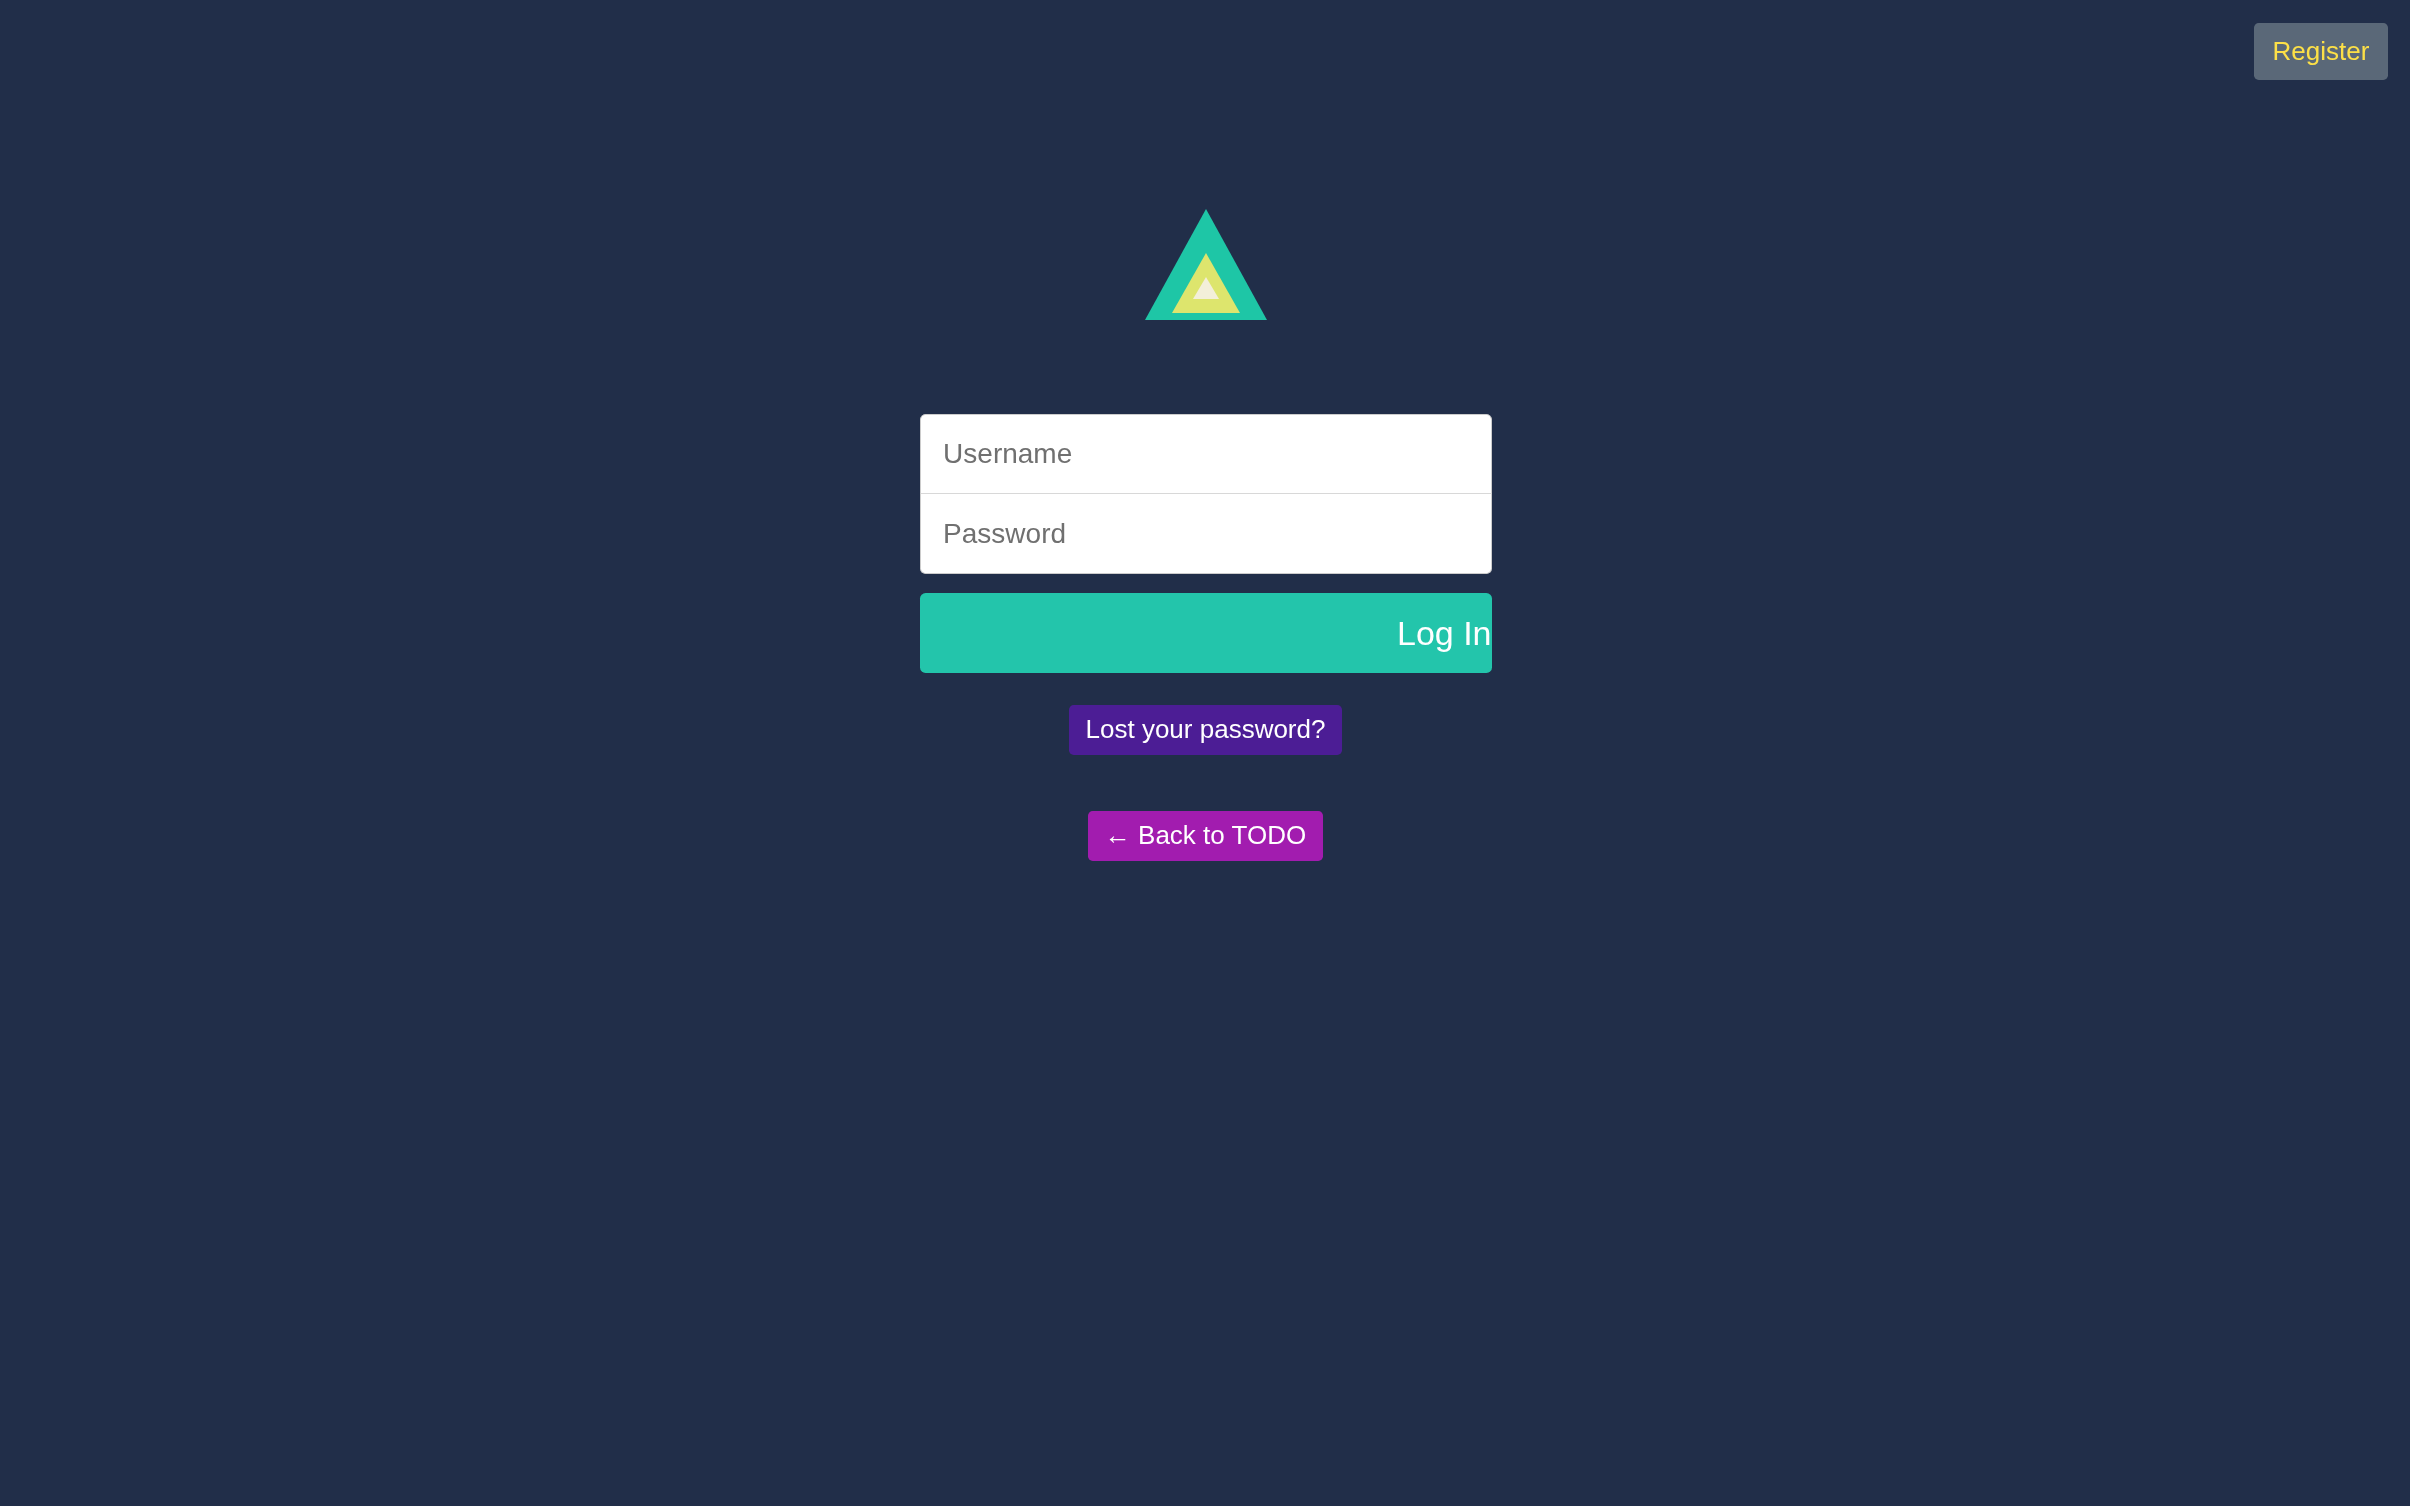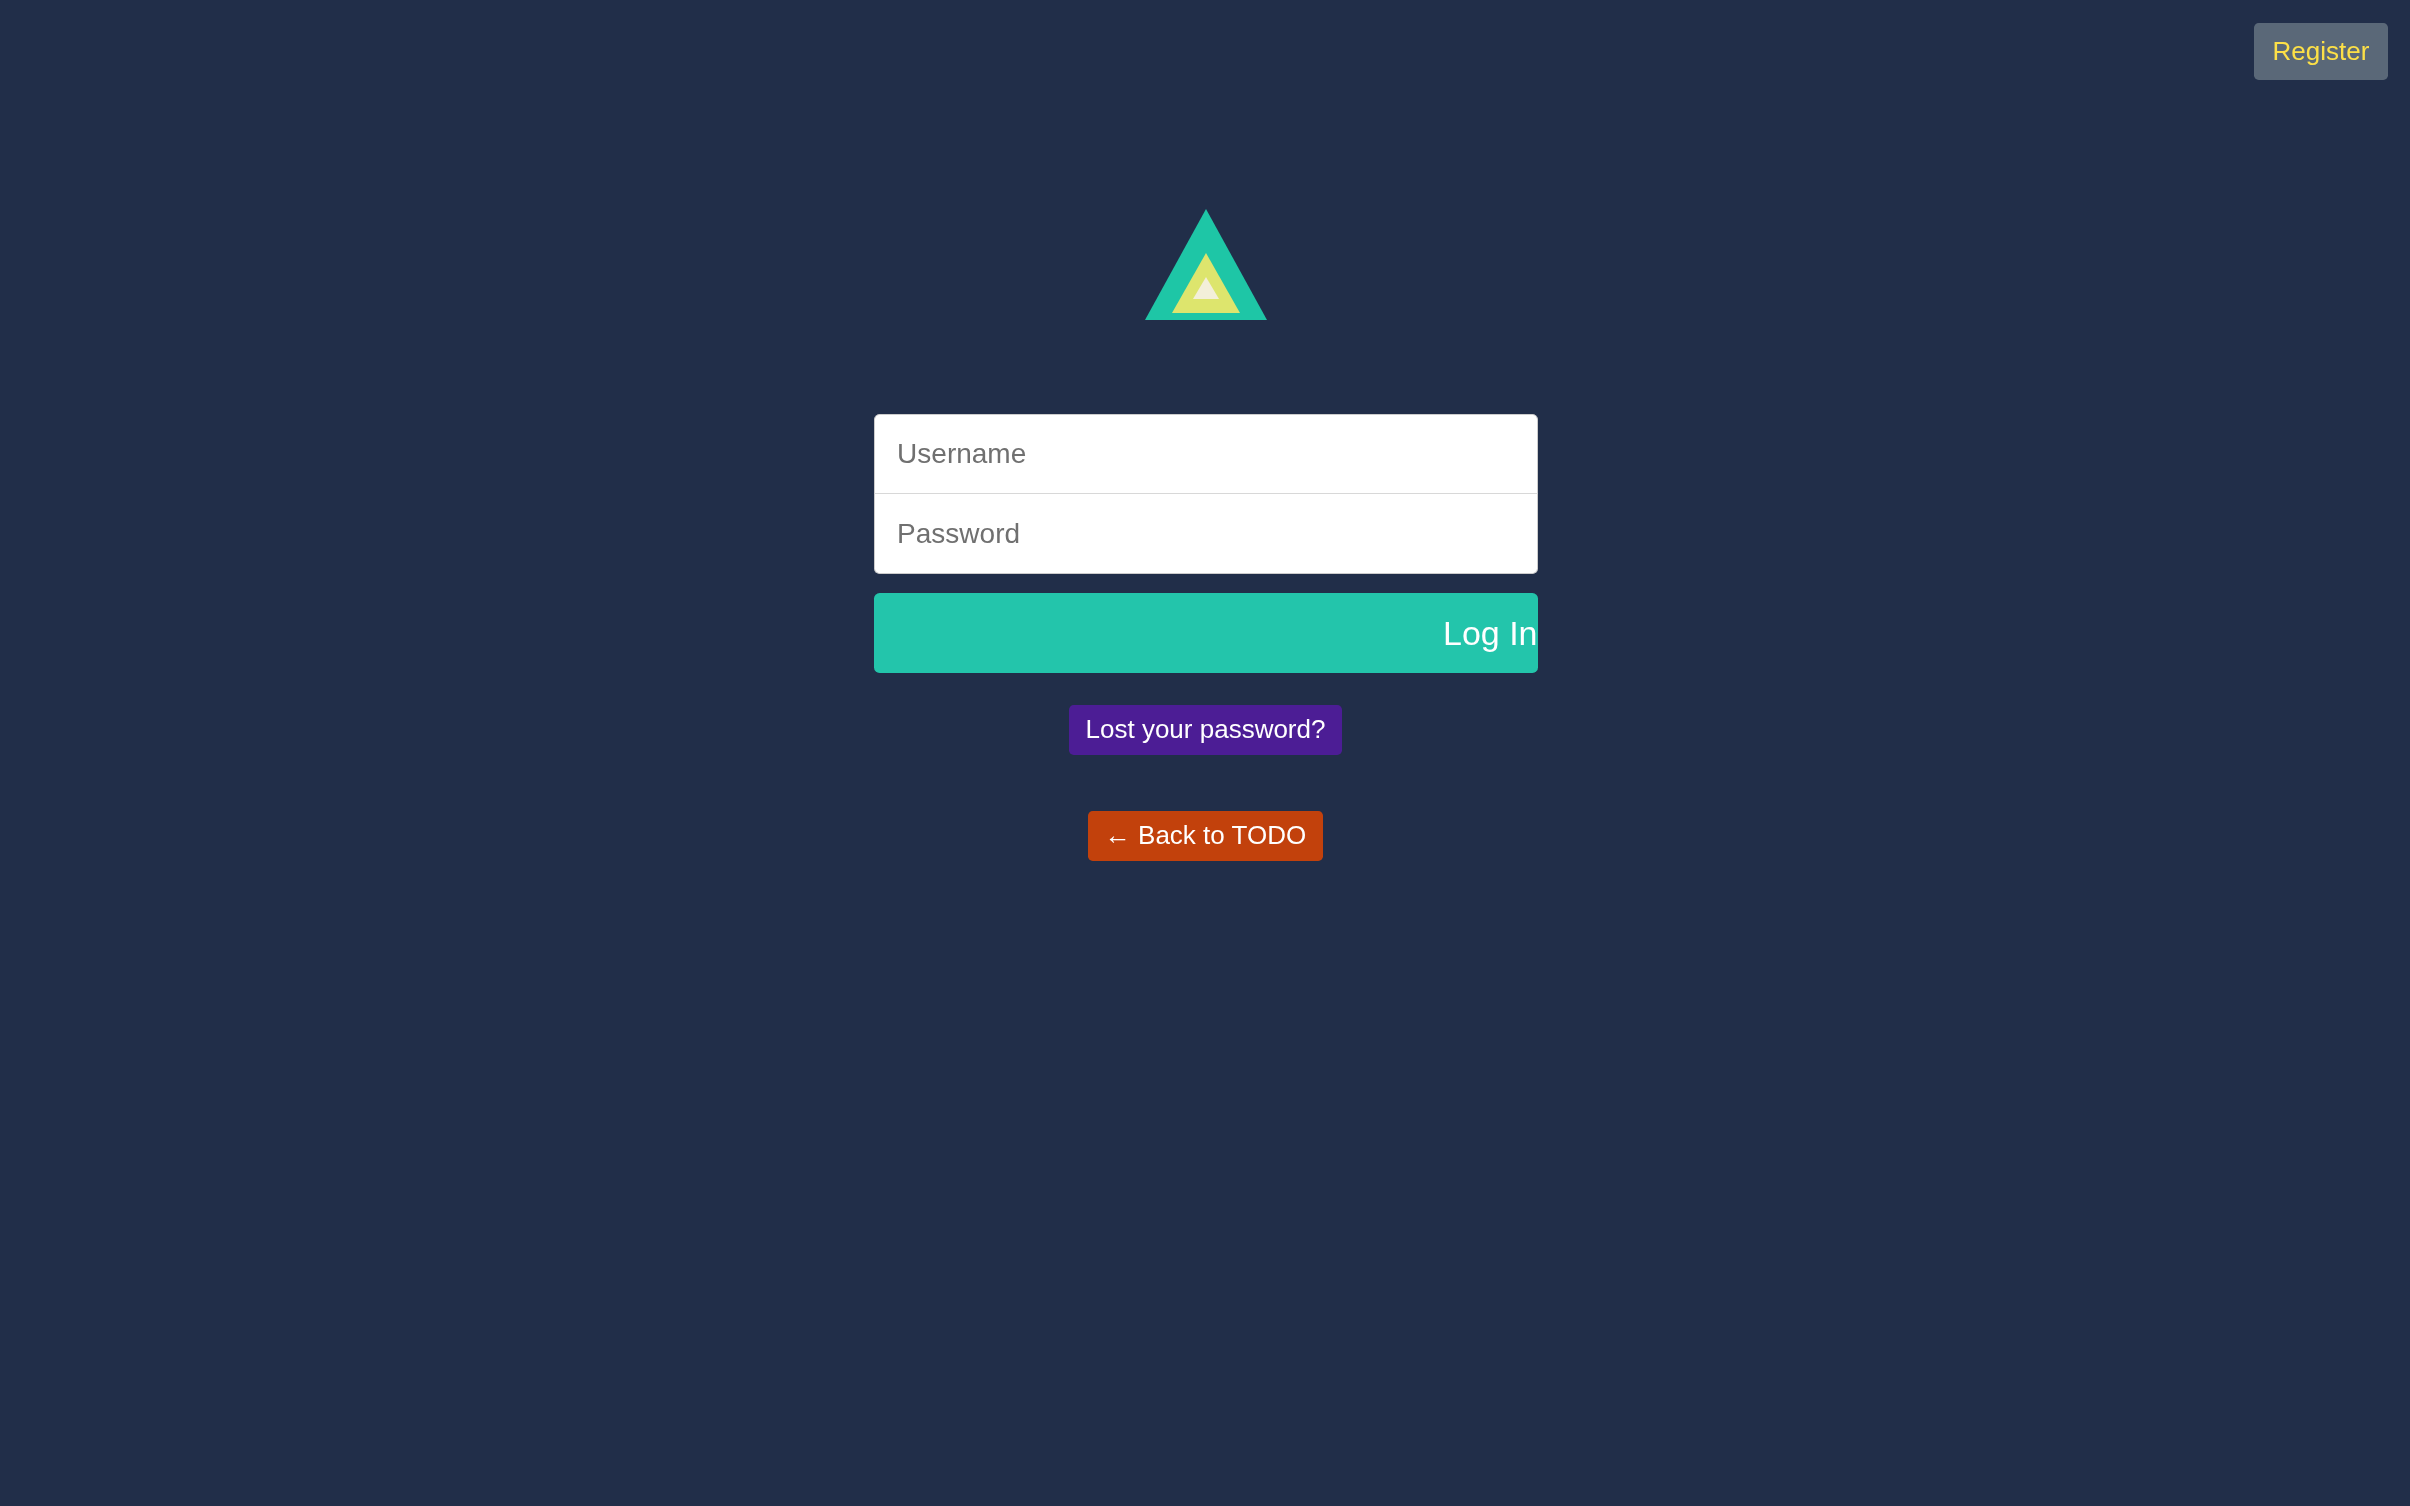--- a/index.html
+++ b/index.html
@@ -79,21 +79,21 @@
       width: 0;
       height: 0;
       border-left: 13px solid transparent;
       border-right: 13px solid transparent;
       border-bottom: 22.6px solid #f3efd9;
     }
     
     .login-form {
       display: flex;
       flex-direction: column;
-      width: 664px;
+      width: 572px;
     }
     
     .input-field {
       width: 100%;
       height: 80px;
       background-color: #ffffff;
       border: 0.9px solid #cccccc;
       padding: 0 22.6px;
       font-size: 28px;
       color: #333333;
@@ -135,21 +135,21 @@
       color: #ffffff;
       border: none;
       border-radius: 4.7px;
       padding: 9.4px 17px;
       font-size: 26px;
       cursor: pointer;
     }
     
     .back-button {
       margin-top: 56px;
-      background-color: #c2410c;
+      background-color: #a21caf;
       color: #ffffff;
       border: none;
       border-radius: 4.7px;
       padding: 9.4px 17px;
       font-size: 26px;
       cursor: pointer;
       text-align: center;
     }
   </style>
 </head>

